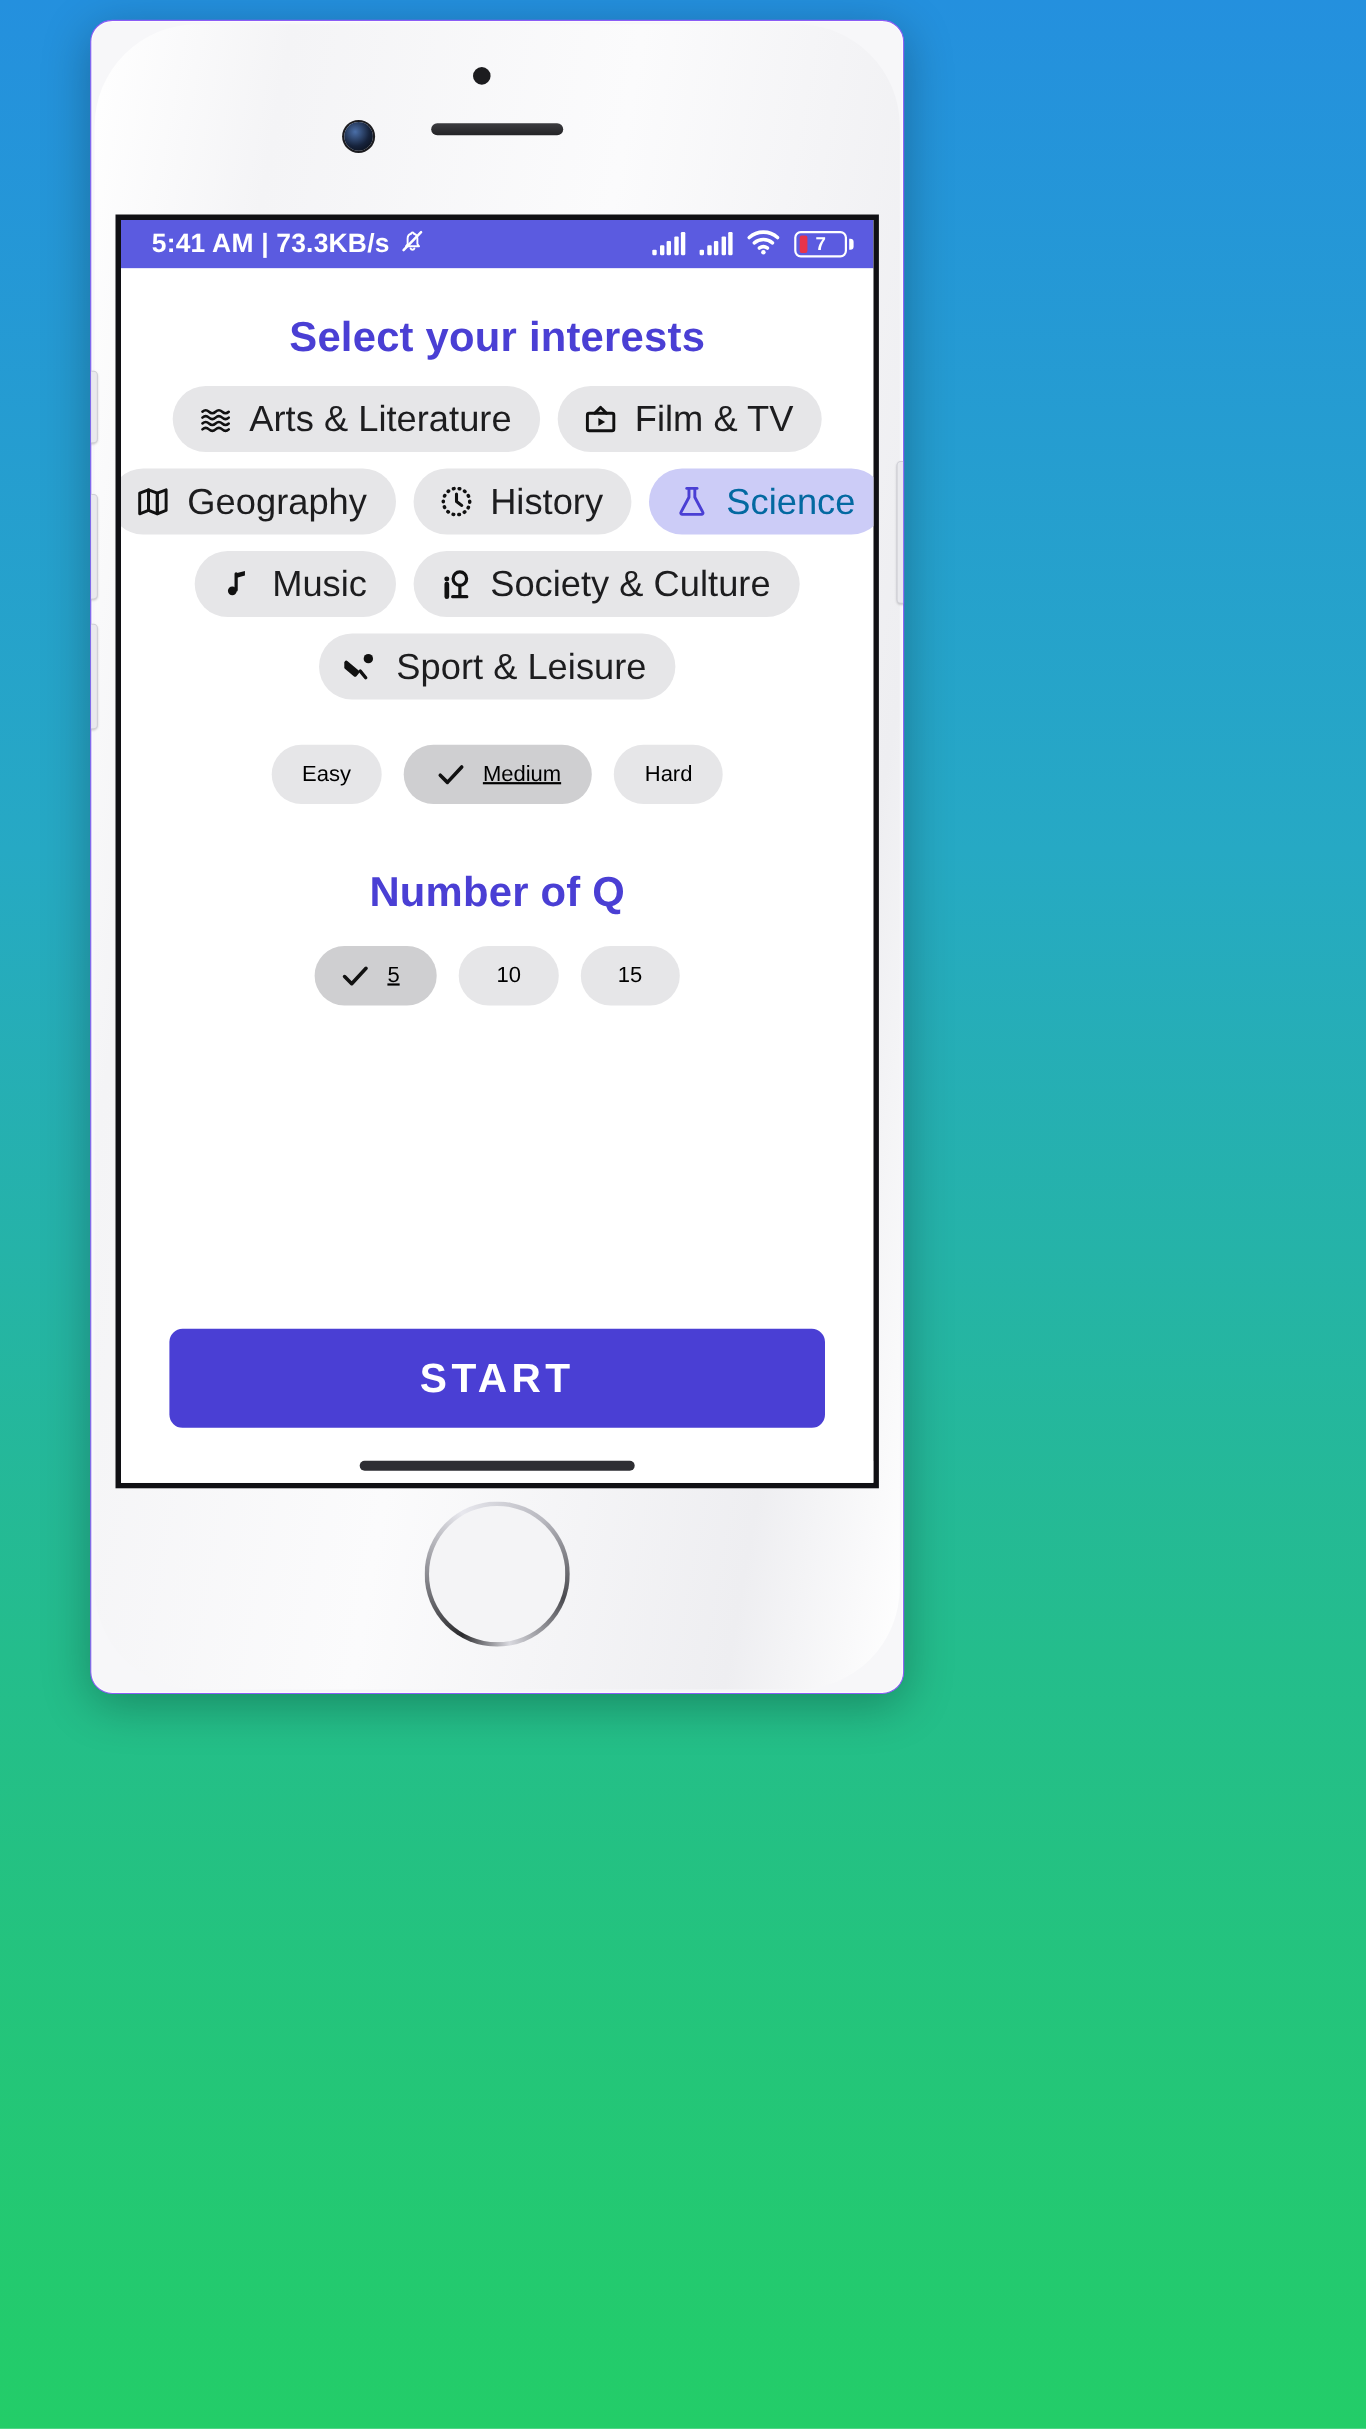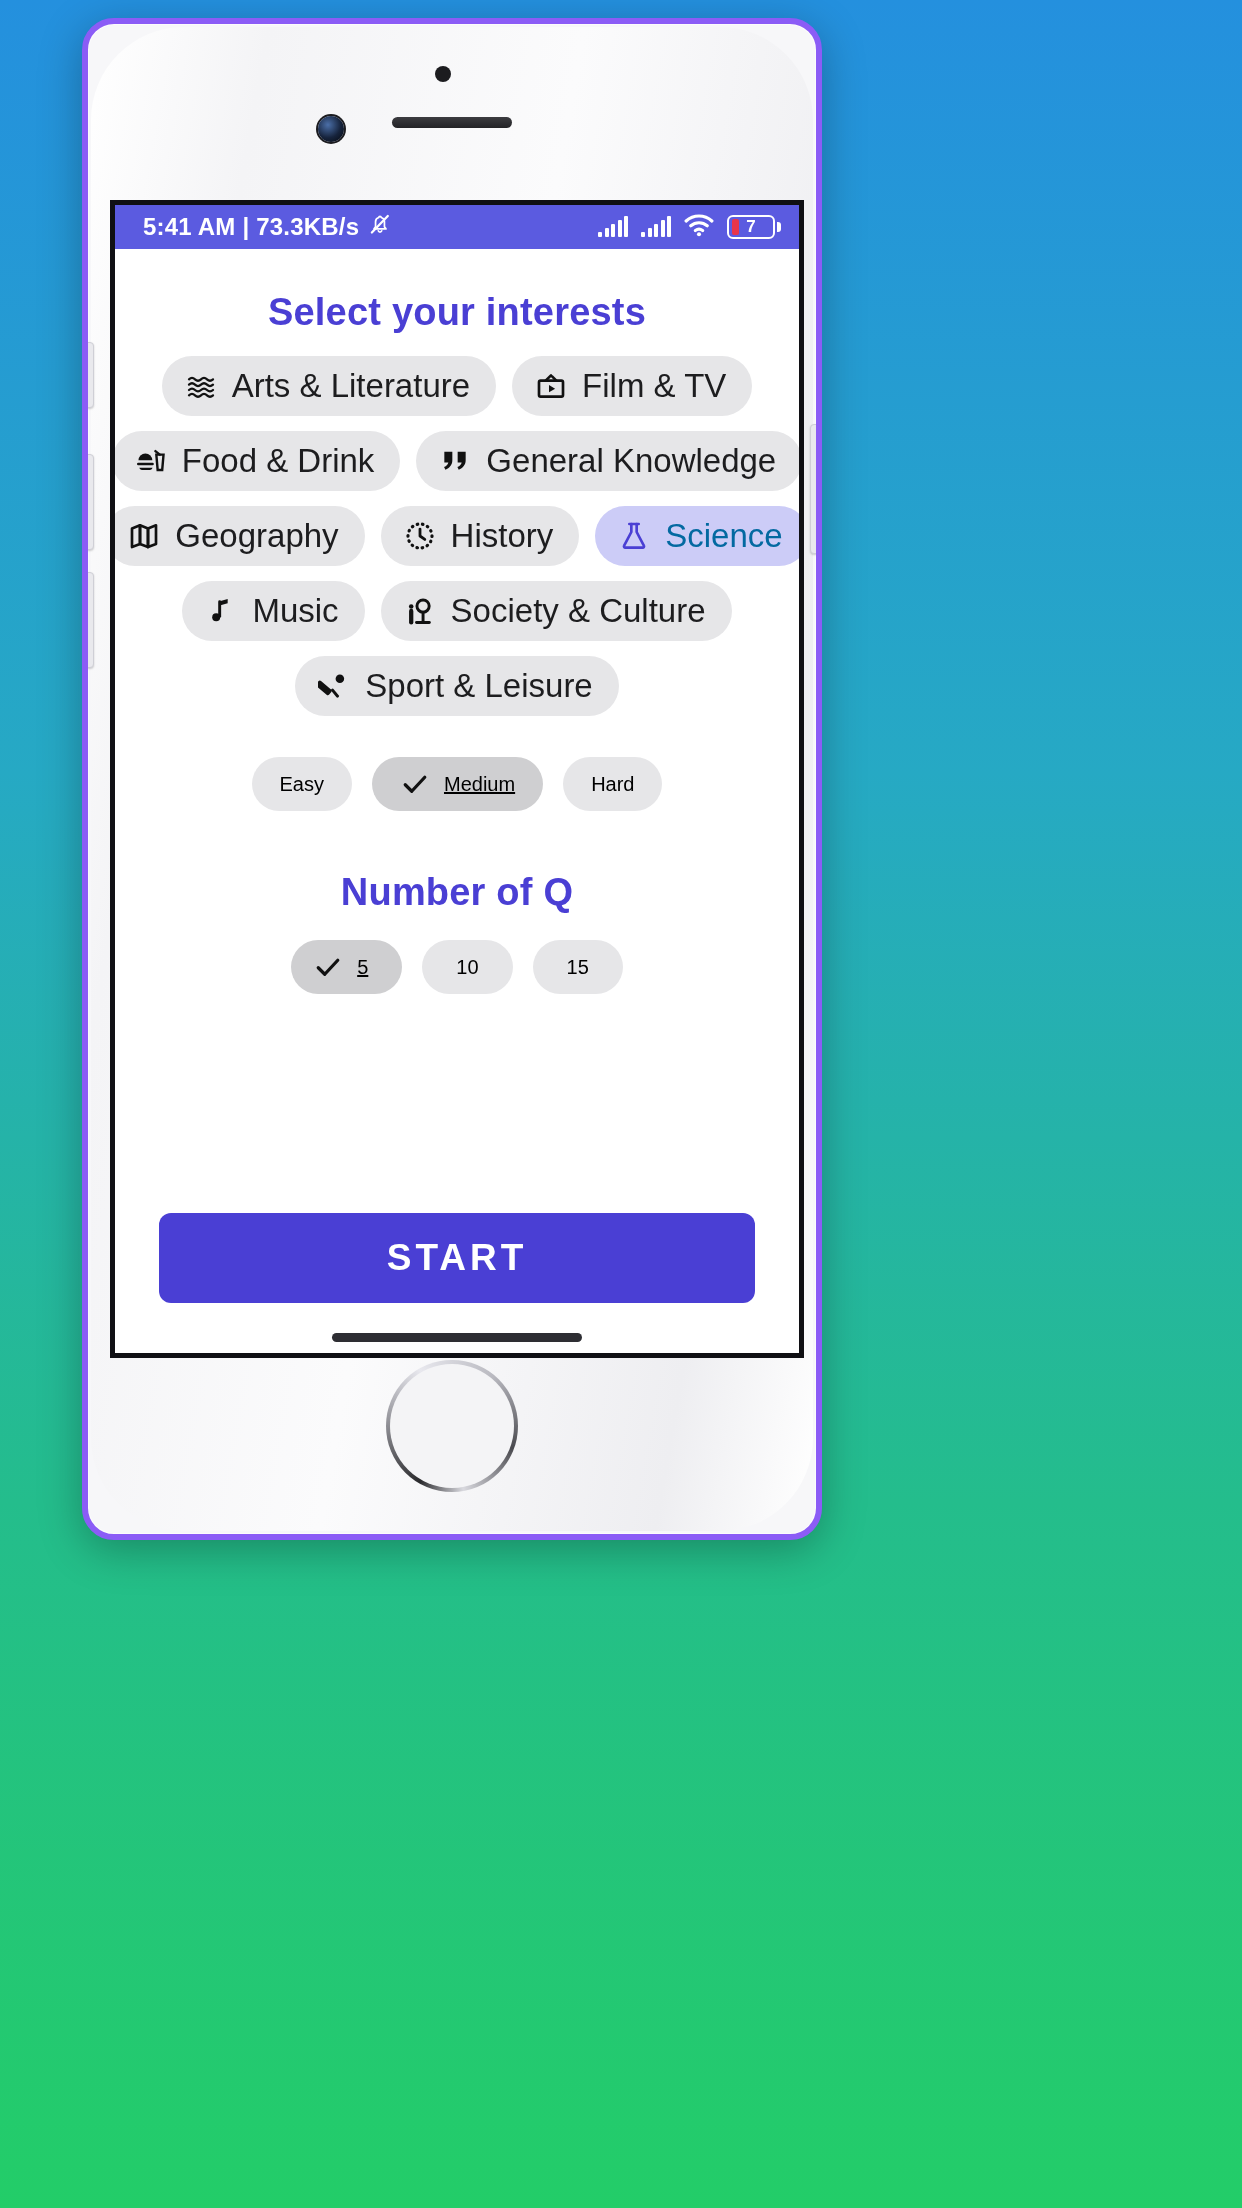--- a/index.html
+++ b/index.html
@@ -8,24 +8,24 @@
     font-family: "Liberation Sans", sans-serif;
     background: linear-gradient(180deg, #2490de 0%, #26a9c4 35%, #24bd8c 68%, #23cd68 100%);
     position:relative;
   }
 
   
   #phone-frame {
     position:absolute;
     left:82px; top:18px;
     width:740px; height:1522px;
-    border-radius:32px;
+    border-radius:20px;
     background:#f7f7f9;
     box-shadow: 0 10px 44px rgba(0,0,0,.28), 0 0 0 1px rgba(255,255,255,.6) inset;
-    border:6px solid #8b5cf6;
+    border:1px solid #8b5cf6;
     overflow:hidden;
   }
   #phone-frame::before{
     content:"";
     position:absolute; inset:3px;
     border-radius:93px;
     background:linear-gradient(100deg,#ffffff 0%,#f4f4f6 18%,#fbfbfc 50%,#eeeef1 84%,#ffffff 100%);
   }
   .side-btn{
     position:absolute; background:#e9e9ed;
@@ -243,43 +243,20 @@
               <svg width="32" height="32" viewBox="0 0 24 24" fill="none">
                 <rect x="3" y="8" width="18" height="12" rx="1.2" stroke="#111" stroke-width="2"></rect>
                 <path d="M8 8 12 4M16 8 12.8 4.8" stroke="#111" stroke-width="2" stroke-linecap="round"></path>
                 <path d="M10.5 11.3v5.4l4.6-2.7z" fill="#111"></path>
               </svg>
             </span>
             <span>Film &amp; TV</span>
           </div>
         </div>
 
-        <div class="chip-row">
-          <div class="chip">
-            <span class="ic">
-              <svg width="32" height="32" viewBox="0 0 24 24" fill="none" stroke="#111" stroke-width="1.8" stroke-linecap="round">
-                <path d="M2.6 11.5a5.2 5.2 0 0 1 10.4 0z" fill="#111" stroke="none"></path>
-                <path d="M2.4 14.2h10.8"></path>
-                <path d="M3.2 17.1a2 2 0 0 0 2 1.6h6a2 2 0 0 0 2-1.6z" fill="#111" stroke="none"></path>
-                <path d="M16 7.2h5.4l-1 11.5h-3.4z"></path>
-                <path d="M15.3 4.6 18.6 7.2"></path>
-              </svg>
-            </span>
-            <span>Food &amp; Drink</span>
-          </div>
-          <div class="chip">
-            <span class="ic">
-              <svg width="32" height="32" viewBox="0 0 24 24" fill="none">
-                <path d="M4 5h6v6.5c0 3.4-2.1 5.9-5.2 7.1l-1-2.1c1.9-.8 3-2 3.2-3.4H4z" fill="#111"></path>
-                <path d="M14 5h6v6.5c0 3.4-2.1 5.9-5.2 7.1l-1-2.1c1.9-.8 3-2 3.2-3.4H14z" fill="#111"></path>
-              </svg>
-            </span>
-            <span>General Knowledge</span>
-          </div>
-        </div>
 
         <div class="chip-row">
           <div class="chip">
             <span class="ic">
               <svg width="32" height="32" viewBox="0 0 24 24" fill="none" stroke="#111" stroke-width="2" stroke-linejoin="round">
                 <path d="M3 6.3 9 4v14l-6 2.3z"></path>
                 <path d="M9 4l6 2.3v14L9 18z"></path>
                 <path d="M15 6.3 21 4v14l-6 2.3z"></path>
               </svg>
             </span>

